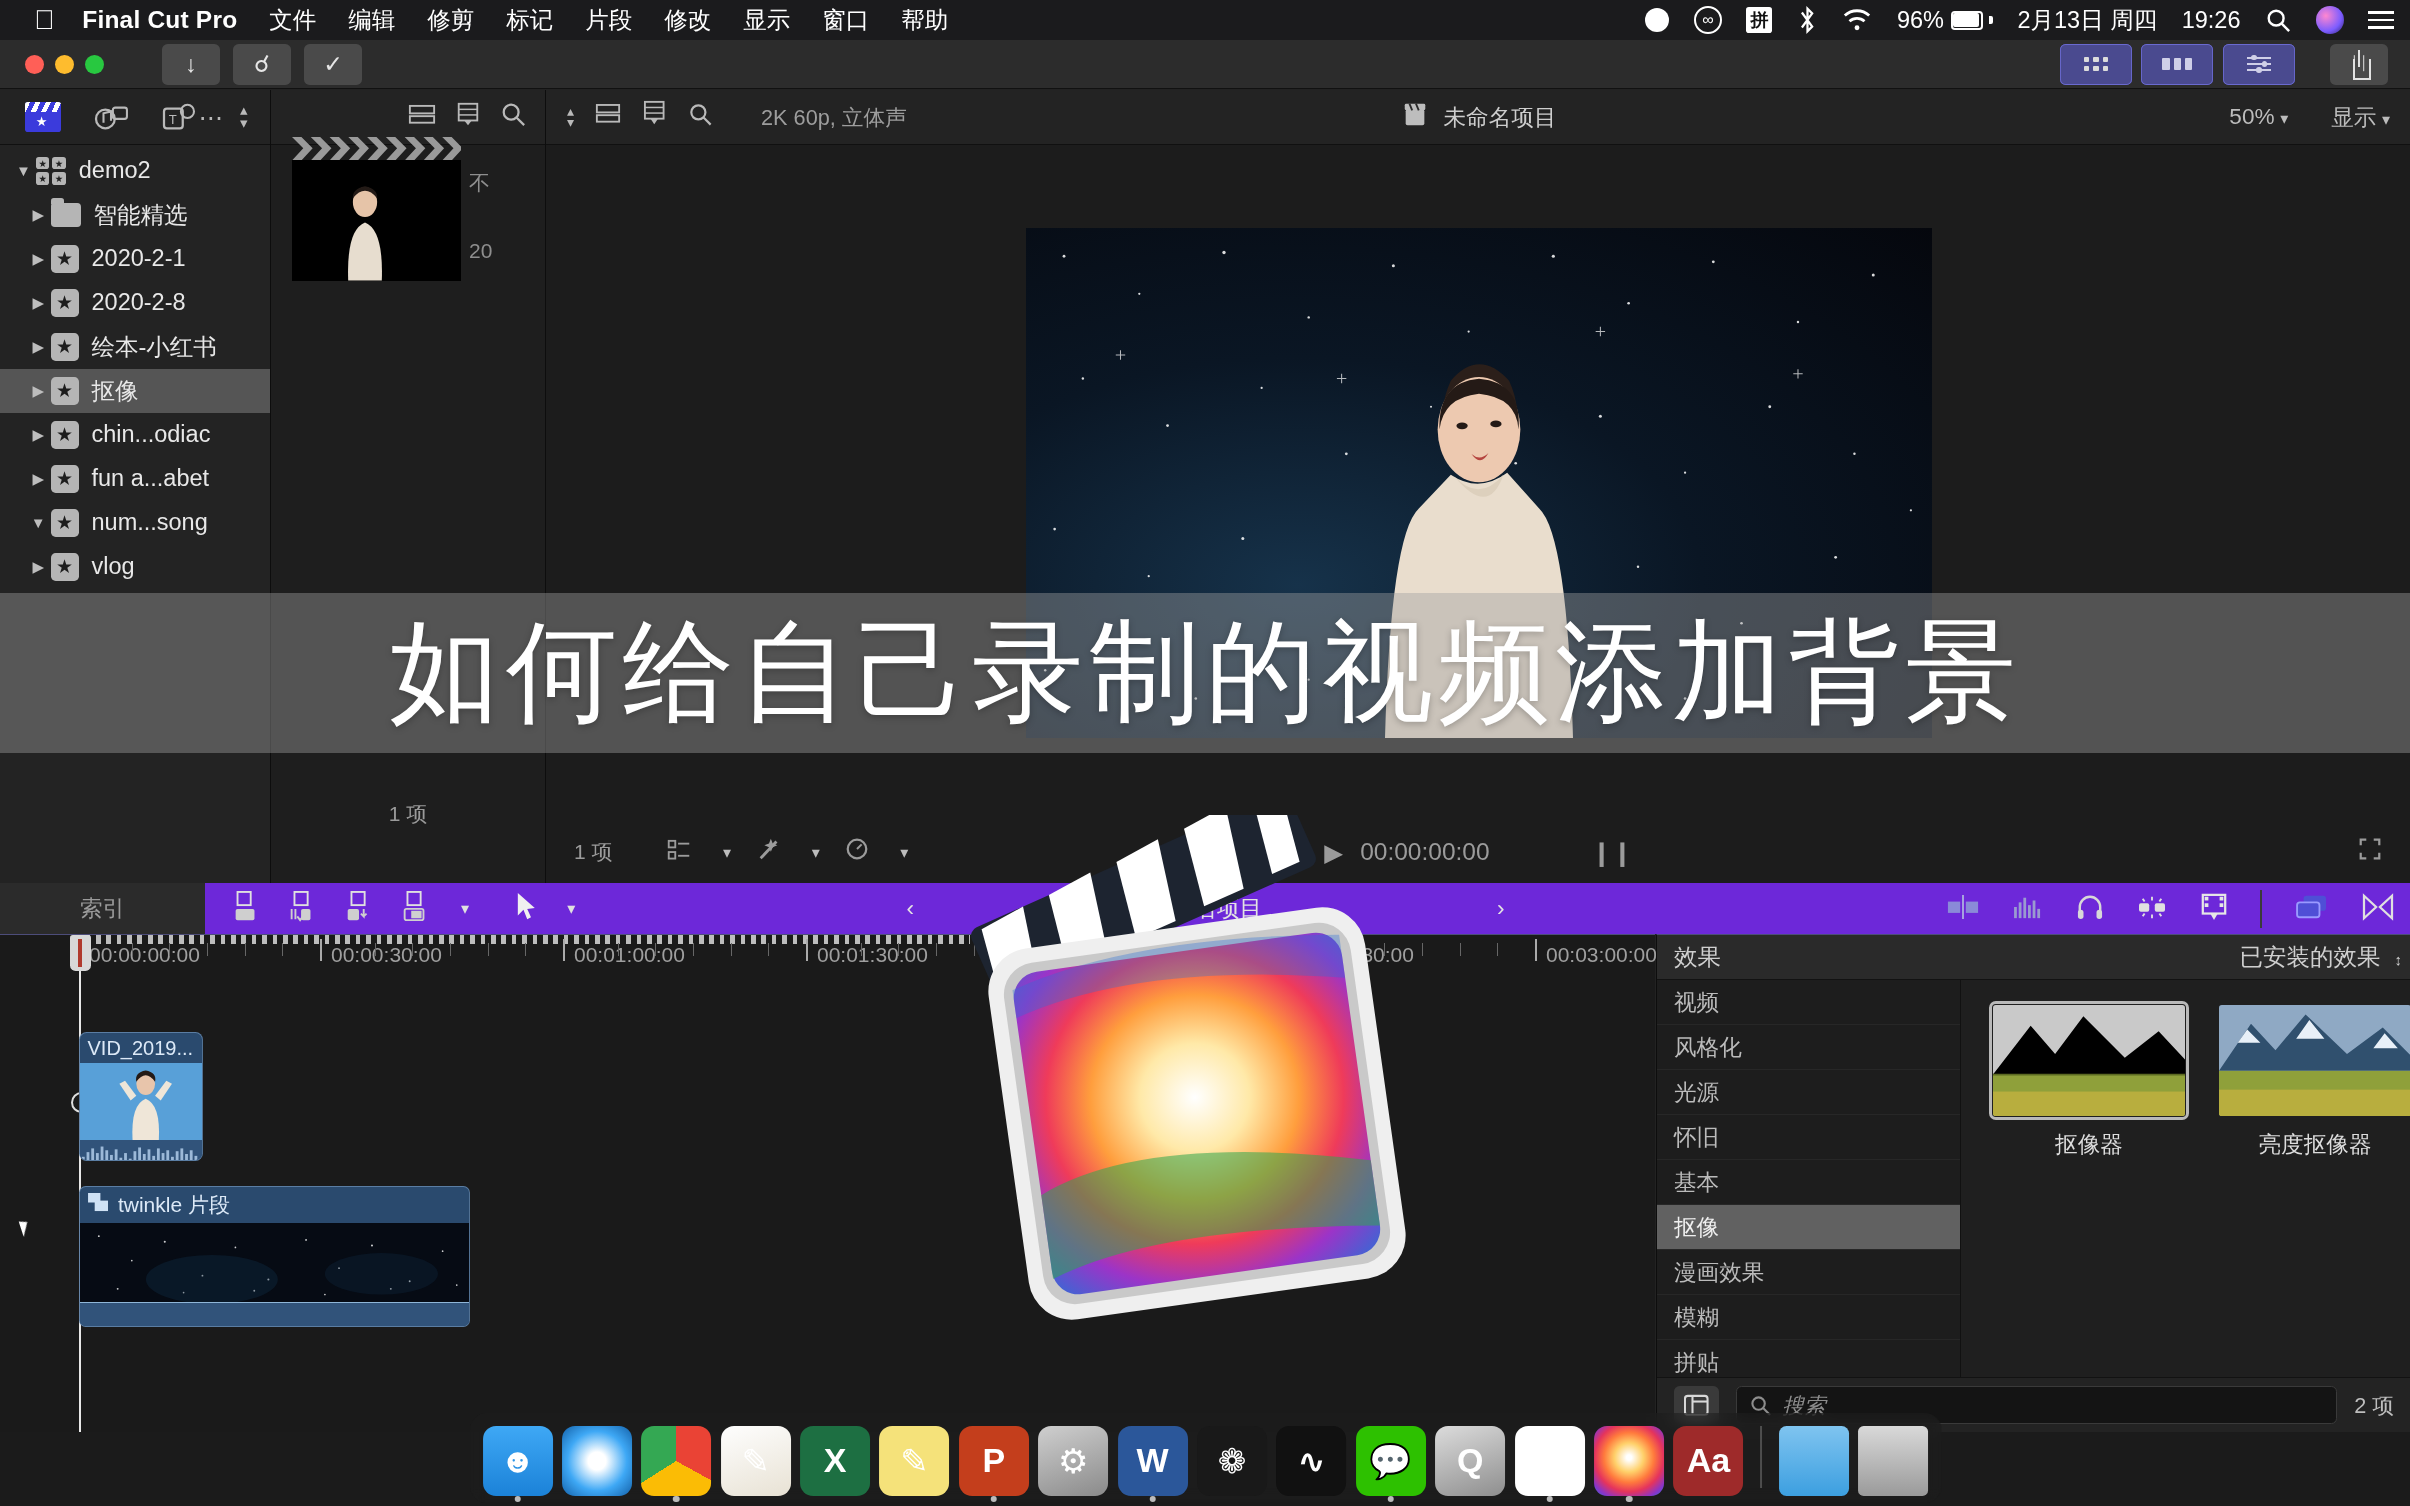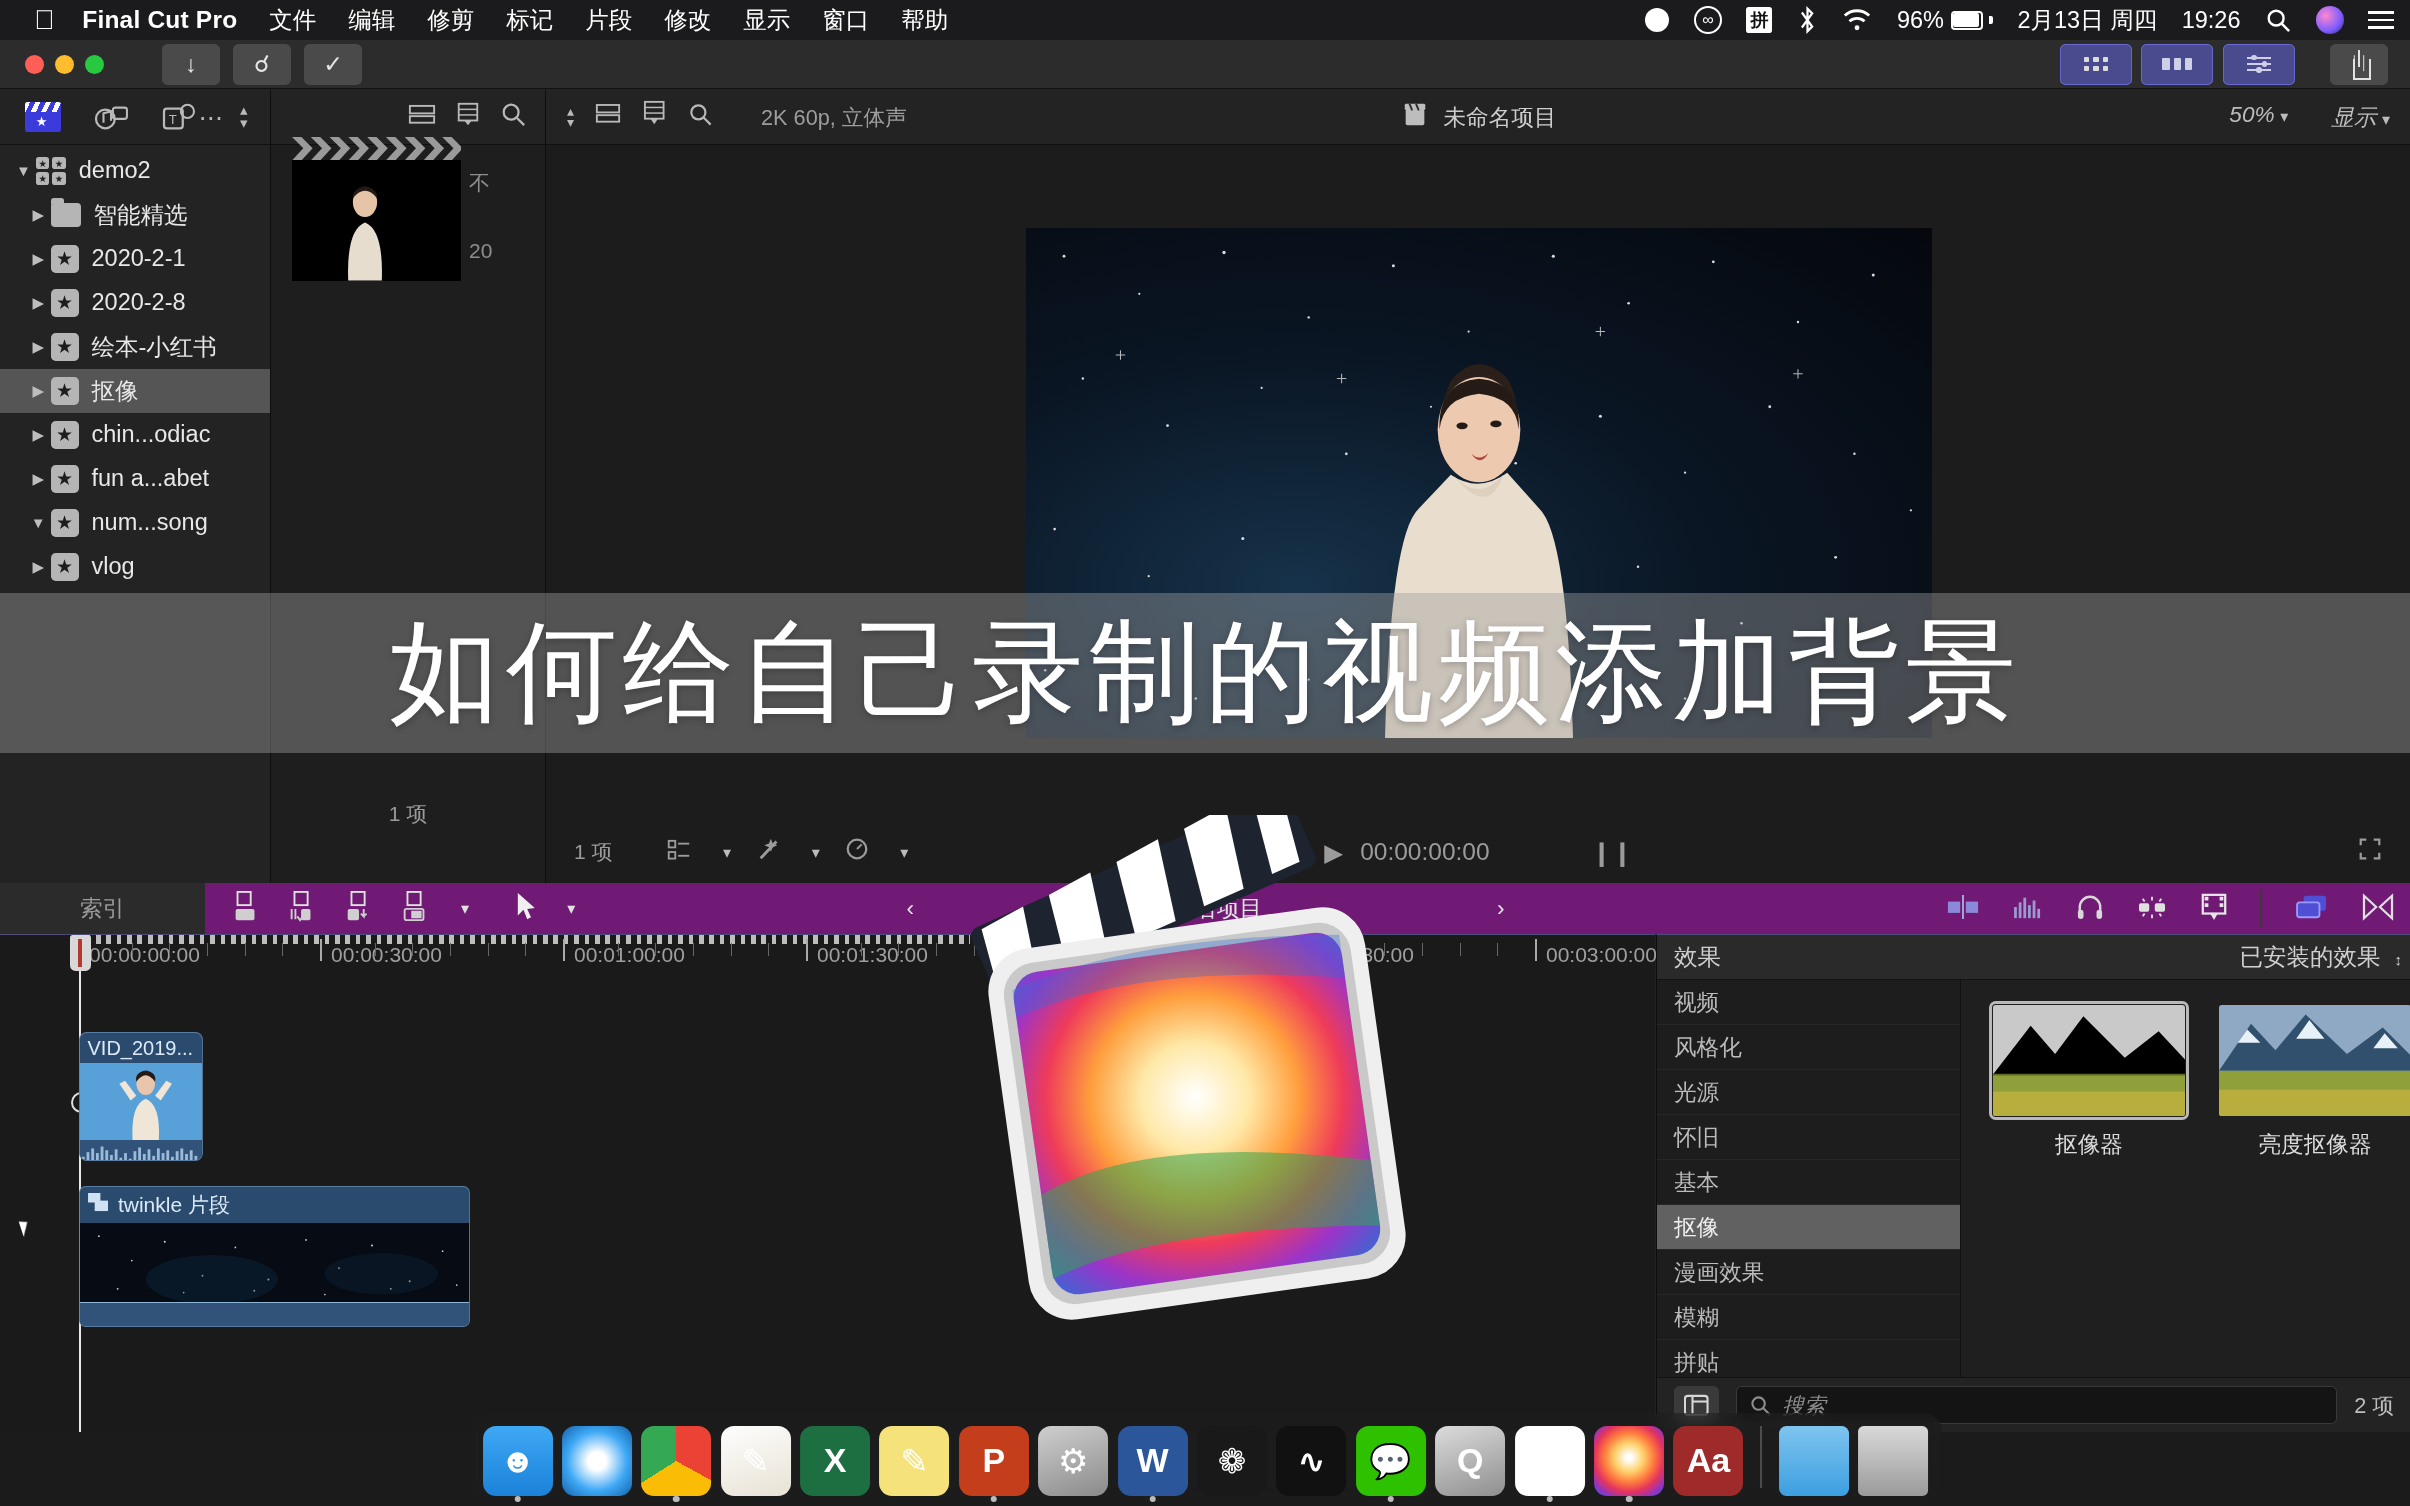--- a/index.html
+++ b/index.html
@@ -94,35 +94,35 @@
   .strip-side { position:absolute; left:198px; top:77px; color:#8e8e8e; font-size:21px; line-height:32px;}
   .brow-count { position:absolute; left:0; right:0; bottom:55px; text-align:center; color:#9a9a9a; font-size:21px; }
 
   
   .viewpane { flex:1; background:#1c1c1c; position:relative; }
   .viewbar { height:55px; background:#232323; border-bottom:0.9px solid #101010; display:flex;
      align-items:center; position:relative; color:#bcbcbc; font-size:22.6px; }
   .vb-left { display:flex; align-items:center; gap:21px; padding-left:21px; }
   .vb-meta { color:#9d9d9d; font-size:21.7px; margin-left:28px; }
   .vb-center { position:absolute; left:50%; transform:translateX(-50%); display:flex; align-items:center; gap:15px; }
-  .vb-right { position:absolute; right:21px; display:flex; align-items:flex-start; gap:43px;font-style:italic; }
+  .vb-right { position:absolute; right:21px; display:flex; align-items:center; gap:43px; }
   .caret { font-size:16px; color:#bcbcbc; margin-left:5.6px; }
   .canvas { position:absolute; left:0; right:0; top:55px; bottom:62px; display:flex;
      align-items:center; justify-content:center; }
   .video { position:relative; width:906px; height:510px;
      background:radial-gradient(ellipse at 30% 70%, #16324a 0%, #0a1624 45%, #05070d 100%); overflow:hidden;}
   .subject { position:absolute; left:50%; bottom:0; transform:translateX(-50%); width:282px; height:395px; }
   .vbottom { position:absolute; left:0; right:0; bottom:0; height:62px; display:flex; align-items:center;
      color:#9b9b9b; font-size:21.7px; }
   .vb-tools { display:flex; align-items:center; gap:24.5px; padding-left:28px; }
   .vb-tc { position:absolute; left:50%; transform:translateX(-50%); display:flex; align-items:center; gap:17px;
      color:#9b9b9b; font-size:24.5px; }
 
   
-  .tlbar { position:absolute; left:0; right:0; top:843px; height:51px; background:#701a75; display:flex; align-items:center; }
+  .tlbar { position:absolute; left:0; right:0; top:843px; height:51px; background:#6d28d9; display:flex; align-items:center; }
   .tl-index { width:205px; height:51px; background:#2b2b2b; color:#9b9b9b; font-size:22.6px;
       display:flex; align-items:center; justify-content:center; }
   .tl-tools { display:flex; align-items:center; gap:24.5px; padding-left:24.5px; }
   .tl-center { position:absolute; left:50%; transform:translateX(-50%); color:#e3e3e3; font-size:22.6px;
      display:flex; align-items:center; gap:235px; }
   .tl-right { position:absolute; right:17px; display:flex; align-items:center; gap:32px; }
   .tl-right .sep { width:1.9px; height:38px; background:#3a3a3a; }
 
   .tlarea { position:absolute; left:0; top:894px; width:1655px; bottom:0; background:#1a1a1a;
      border-top:1.9px solid #4d4d7a; }

